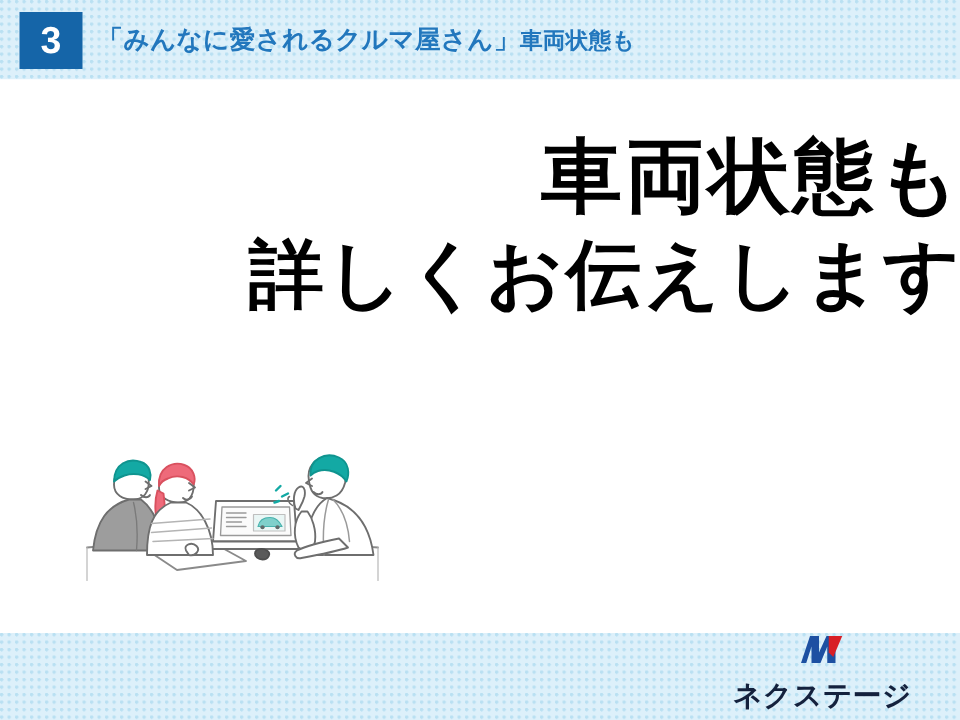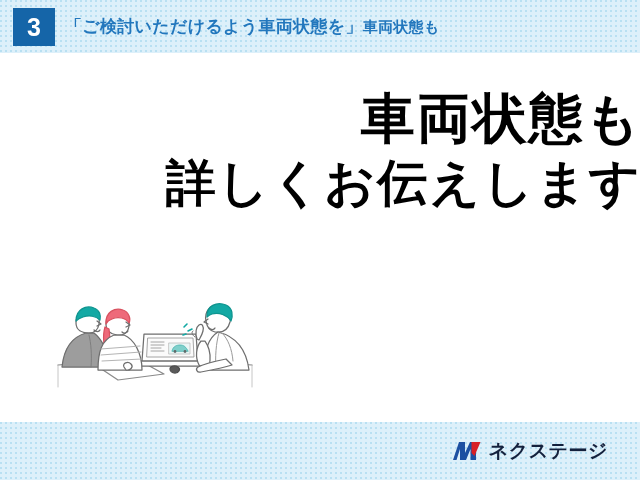--- a/index.html
+++ b/index.html
@@ -134,20 +134,21 @@
     height: 58px;
   }
   .footer-inner {
     position: absolute;
     right: 32px;
     top: 0;
     height: 58px;
     display: flex;
     align-items: center;
     gap: 7px;
+    flex-direction: column;
   }
   .brand-mark {
     width: 30px;
     height: 22px;
     flex: 0 0 auto;
   }
   .brand-name {
     color: #14213d;
     font-size: 19px;
     font-weight: bold;
@@ -157,21 +158,21 @@
 </style>
 </head>
 <body>
 
 <div id="page">
 
   <div id="header" class="dotband">
     <div class="header-inner">
       <div class="step-badge">3</div>
       <div class="header-title">
-        <span>「ご検討いただけるよう車両状態を」</span><span class="small">車両状態も</span>
+        <span>「みんなに愛されるクルマ屋さん」</span><span class="small">車両状態も</span>
       </div>
     </div>
   </div>
 
   <div id="main">
 
     <div id="headline">
       <span class="l1">車両状態も</span>
       <span class="l2">詳しくお伝えします</span>
     </div>

